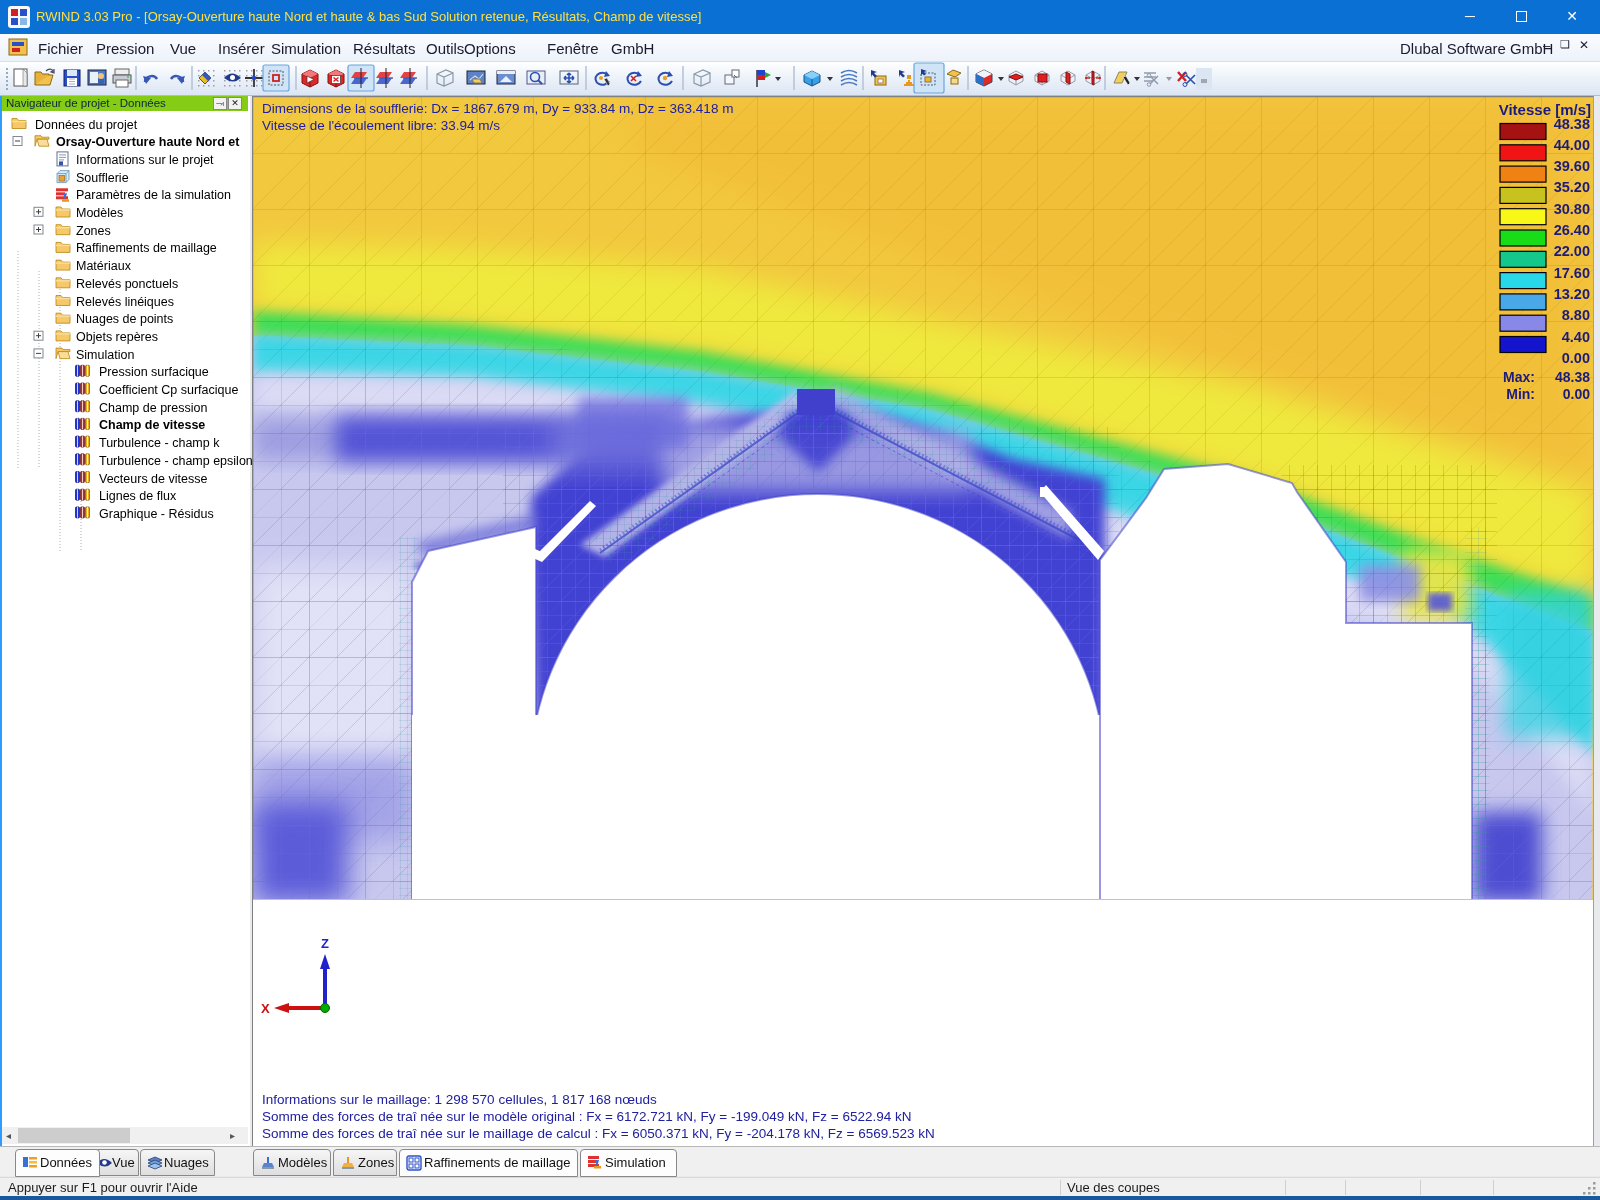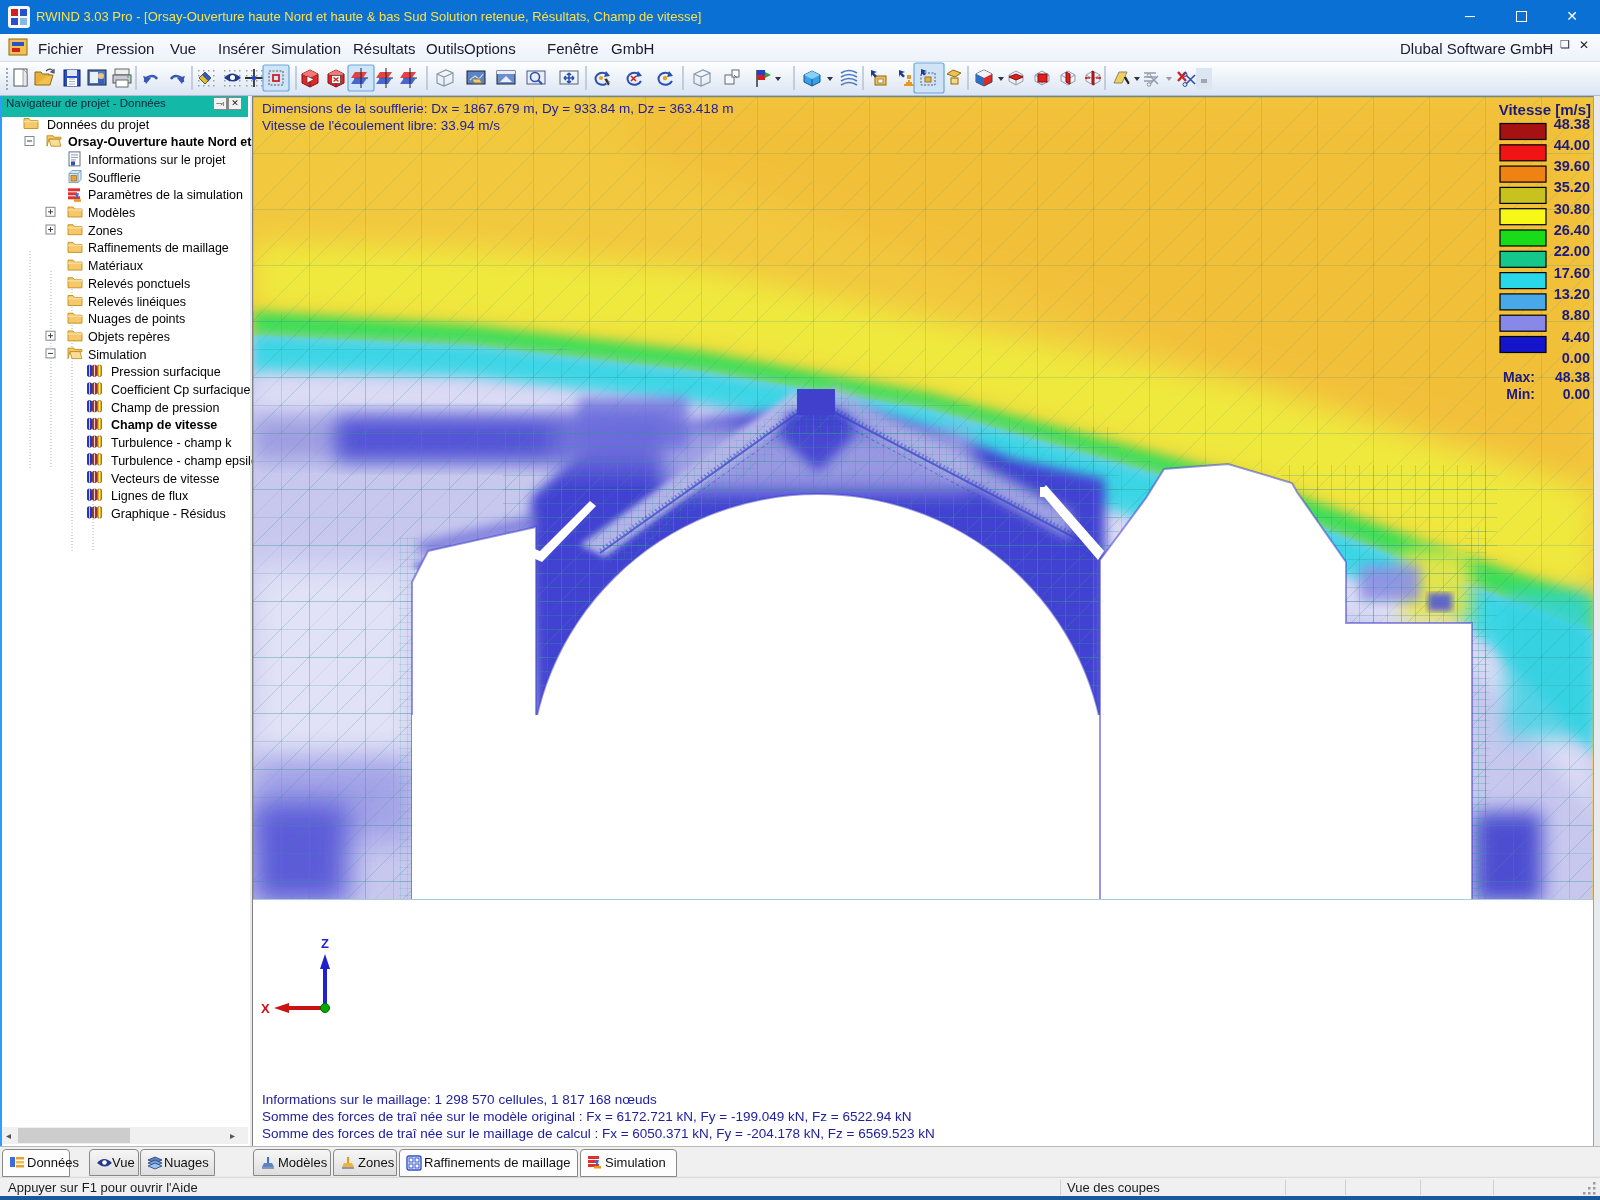--- a/index.html
+++ b/index.html
@@ -5,24 +5,24 @@
 * { margin:0; padding:0; box-sizing:border-box; }
 html,body { width:1600px; height:1200px; overflow:hidden; font-family:"Liberation Sans",sans-serif; }
 #win { position:absolute; left:0; top:0; width:1600px; height:1200px; background:#e8eaed; }
 #titlebar { position:absolute; left:0; top:0; width:1600px; height:34px; background:#0a70d4; }
 #titletext { position:absolute; left:36px; top:9px; font-size:13px; color:#fde047; white-space:nowrap; }
 .wbtn { position:absolute; top:0; width:46px; height:34px; color:#fff; text-align:center; line-height:32px; font-size:14px; }
 #menubar { position:absolute; left:0; top:34px; width:1600px; height:28px; background:linear-gradient(#fafcff,#edf2fa); border-bottom:1px solid #d7dfe9; }
 .mitem { position:absolute; top:6px; font-size:15px; color:#1a1a2e; }
 #toolbar { position:absolute; left:0; top:62px; width:1600px; height:34px; background:linear-gradient(#feffff,#dbe5f3); border-bottom:1px solid #aebdd2; }
 #leftpanel { position:absolute; left:0; top:96px; width:250px; height:1050px; background:#fff; border-left:2px solid #2e9bff; }
-#lph { position:absolute; left:0px; top:0px; width:246px; height:21px; background:#14b8a6; }
+#lph { position:absolute; left:0px; top:0px; width:246px; height:15px; background:#84cc16; }
 #lph span { position:absolute; left:4px; top:1px; font-size:11.5px; color:#10243c; }
 .hbtn { position:absolute; top:1px; width:14px; height:13px; background:#f2f2f2; border:1px solid #888; font-size:9px; text-align:center; line-height:11px; color:#222; }
-#tree { position:absolute; left:16px; top:15px; width:246px; height:1010px;text-align:center; }
+#tree { position:absolute; left:4px; top:15px; width:246px; height:1010px;text-align:center; }
 #lpscroll { position:absolute; left:0; top:1031px; width:246px; height:17px; background:#f0f0f0; }
 #lpthumb { position:absolute; left:16px; top:1px; width:112px; height:15px; background:#cdcdcd; }
 .scrar { position:absolute; top:3px; font-size:10px; color:#555; }
 #tabbar { position:absolute; left:0; top:1146px; width:1600px; height:30px; background:#f0f0f0; border-top:1px solid #b8b8b8; }
 .tab { position:absolute; top:2px; height:27px; border:1px solid #888; border-radius:4px 4px 0 0; font-size:13px; color:#111; background:linear-gradient(#f6f6f6,#dedede); }
 .tab.act { background:#fdfdfd; height:28px; z-index:2; }
 .tab span { position:absolute; top:5px; white-space:nowrap; }
 #statusbar { position:absolute; left:0; top:1177px; width:1600px; height:19px; background:#f0f0f0; border-top:1px solid #d9d9d9; font-size:13px; color:#1c1c1c; }
 .ssep { position:absolute; top:2px; height:15px; width:1px; background:#cfcfcf; }
 #winborder { position:absolute; left:0; top:1196px; width:1600px; height:4px; background:#17599b; }
@@ -632,21 +632,21 @@
 <line x1="72" y1="911" x2="72" y2="870" stroke="#2222cc" stroke-width="4"></line>
 <polygon points="72,857 67,872 77,872" fill="#2222cc"></polygon>
 <text x="68" y="851" font-size="13" font-weight="bold" fill="#2222cc">Z</text>
 <line x1="72" y1="911" x2="34" y2="911" stroke="#cc1111" stroke-width="4"></line>
 <polygon points="21,911 36,906 36,916" fill="#cc1111"></polygon>
 <text x="8" y="916" font-size="13" font-weight="bold" fill="#cc1111">X</text>
 <circle cx="72" cy="911" r="4.5" fill="#00aa00" stroke="#006600" stroke-width="1"></circle>
   </svg>
     </div>
   <div id="tabbar">
-<div class="tab act" style="left:2px;width:68px">
+<div class="tab act" style="left:15px;width:85px">
         <svg width="16" height="16" style="position:absolute;left:6px;top:5px">
           <g transform="translate(0,0)">
             <rect x="1" y="2" width="5" height="10" fill="#3a6fd8"></rect>
             <rect x="7" y="2" width="8" height="2.5" fill="#f0a020"></rect>
             <rect x="7" y="6" width="8" height="2.5" fill="#f0c040"></rect>
             <rect x="7" y="10" width="8" height="2.5" fill="#f0a020"></rect>
           </g>
         </svg>
         <span style="left:24px">Données</span>
       </div>

